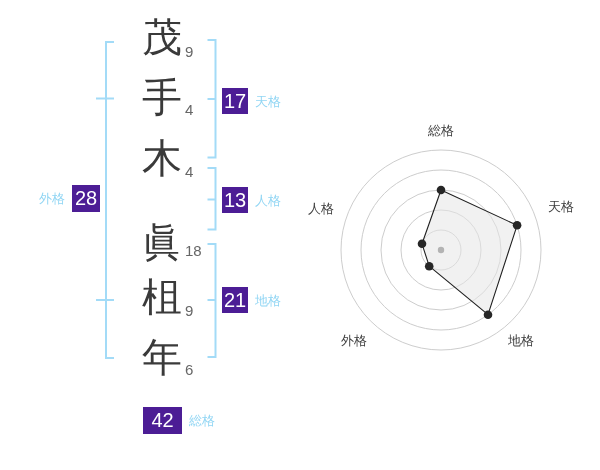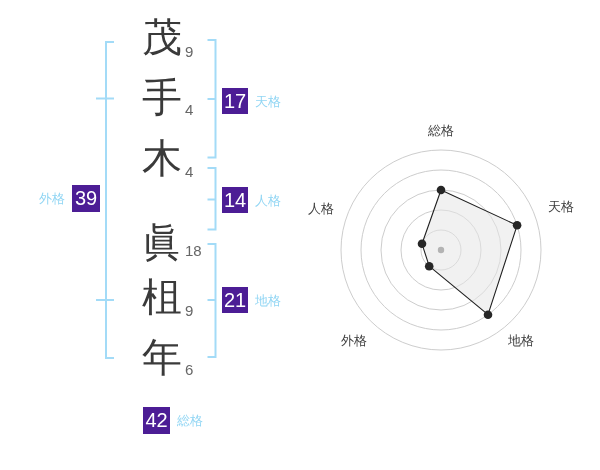--- a/index.html
+++ b/index.html
@@ -69,33 +69,33 @@
       <path d="M207.5,244 L215.5,244 L215.5,357 L207.5,357"></path>
       <line x1="207.5" y1="300" x2="215.5" y2="300"></line>
     </g>
   </svg>
 
   <div class="badge" style="left:222px;top:88px">
     <span class="num">17</span>
     <span class="lbl right">天格</span>
   </div>
   <div class="badge" style="left:222px;top:187px">
-    <span class="num">14</span>
+    <span class="num">13</span>
     <span class="lbl right">人格</span>
   </div>
   <div class="badge" style="left:222px;top:287px">
     <span class="num">21</span>
     <span class="lbl right">地格</span>
   </div>
   <div class="badge" style="left:39px;top:185px">
     <span class="lbl left">外格</span>
-    <span class="num" style="width:28px;height:27px;line-height:27px">39</span>
+    <span class="num" style="width:28px;height:27px;line-height:27px">28</span>
   </div>
   <div class="badge" style="left:143px;top:407px">
-    <span class="num" style="width:27px;height:27px;line-height:27px">42</span>
+    <span class="num" style="width:39px;height:27px;line-height:27px">42</span>
     <span class="lbl right">総格</span>
   </div>
 
   <svg class="overlay" style="left:300px;top:115px" width="300" height="255">
     <g id="radar-grid">
         <circle cx="141" cy="135" r="20" fill="none" stroke="#cdcdcd" stroke-width="1"></circle>
         <circle cx="141" cy="135" r="40" fill="none" stroke="#cdcdcd" stroke-width="1"></circle>
         <circle cx="141" cy="135" r="60" fill="none" stroke="#cdcdcd" stroke-width="1"></circle>
         <circle cx="141" cy="135" r="80" fill="none" stroke="#cdcdcd" stroke-width="1"></circle>
         <circle cx="141" cy="135" r="100" fill="none" stroke="#cdcdcd" stroke-width="1"></circle>

